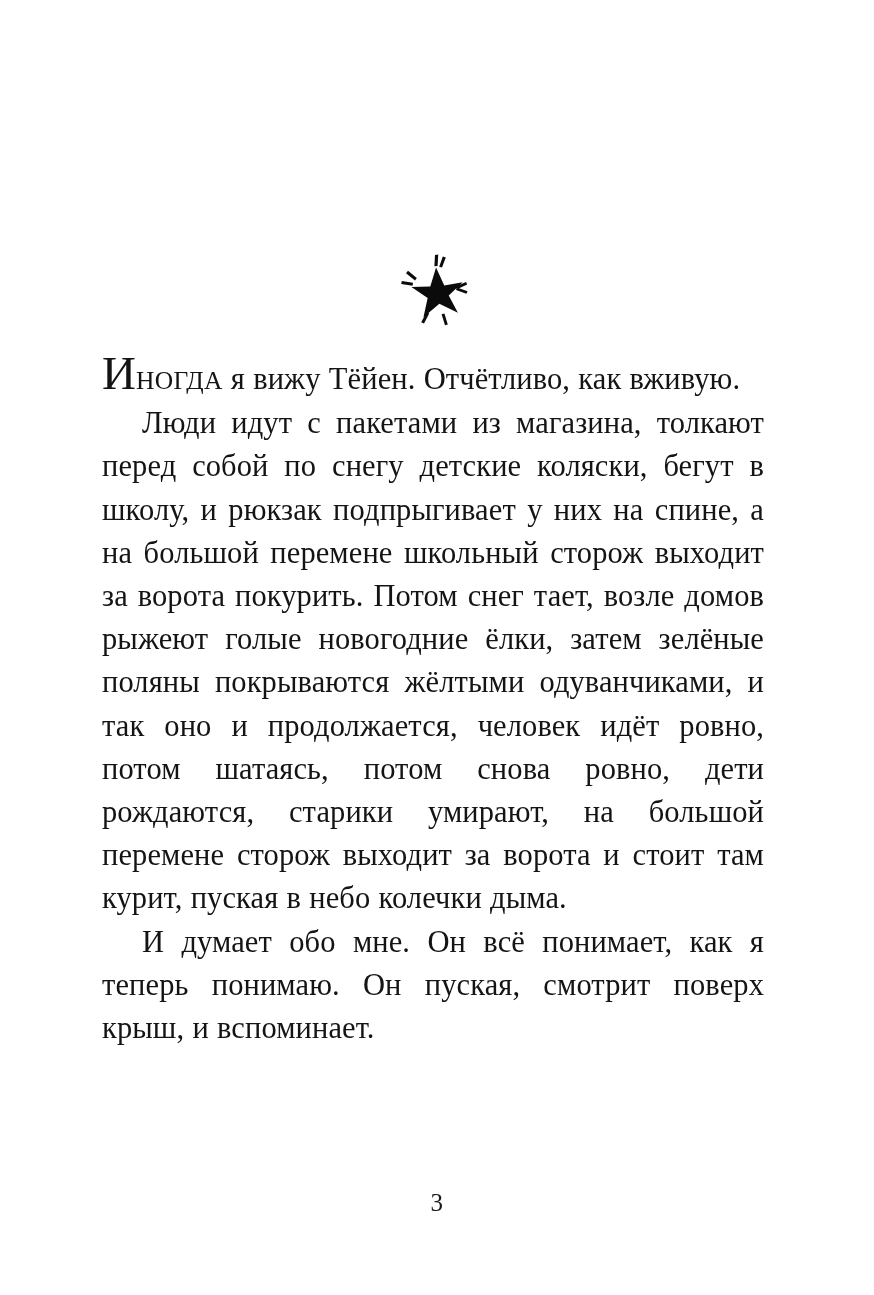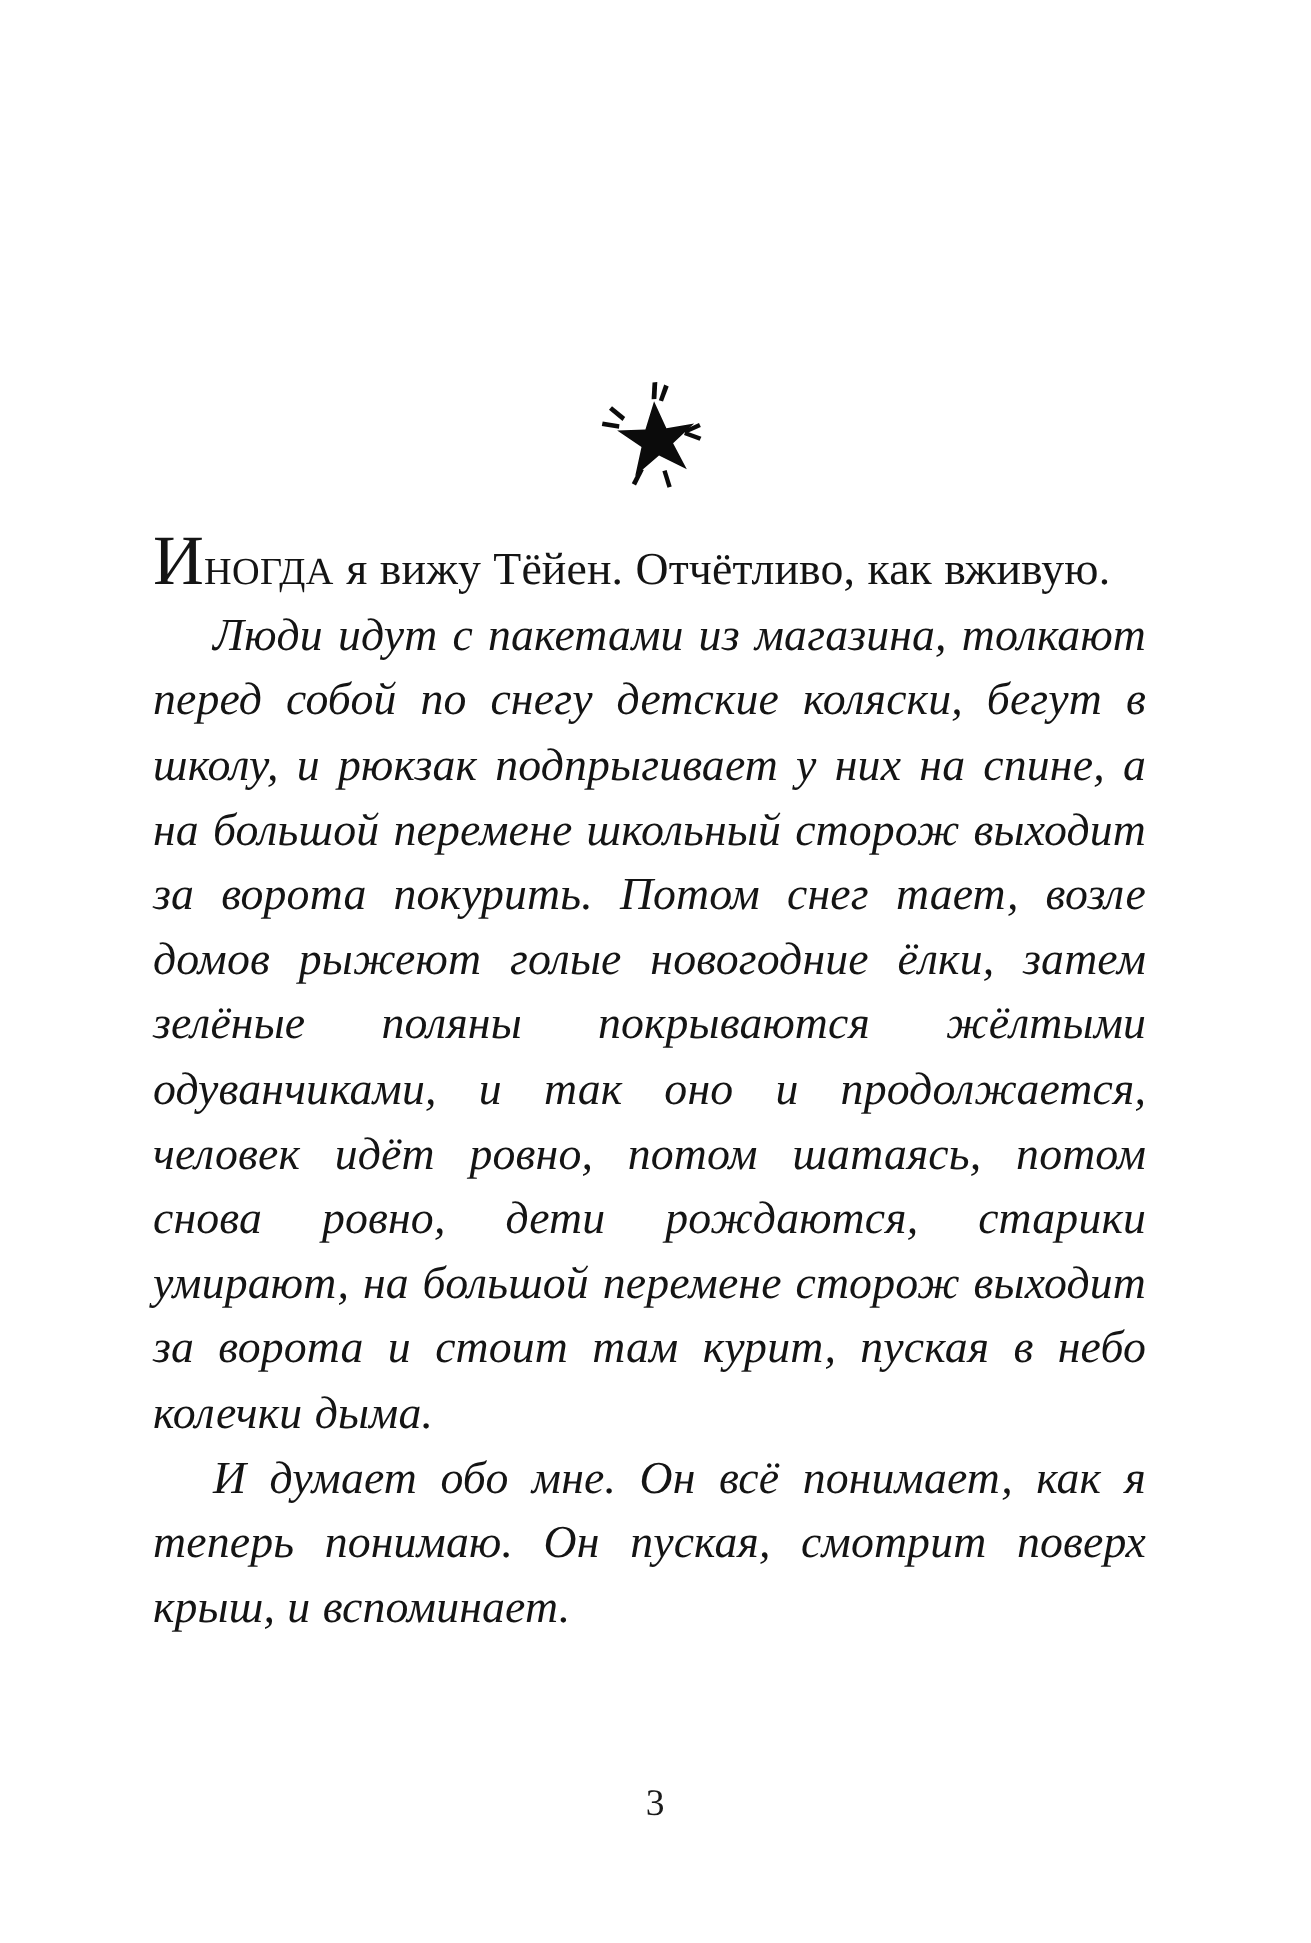--- a/index.html
+++ b/index.html
@@ -56,21 +56,20 @@
     letter-spacing: 0.1px;
     word-spacing: 0.5px;
     -webkit-hyphens: manual;
     hyphens: manual;
   }
   .para + .para {
     margin-top: 0;
   }
   .para.indent {
     text-indent: 40px;
-    font-style: italic;
   }
   .para.first {
     text-indent: 0;
   }
 
   
   .initial-cap {
     font-size: 47px;
     line-height: 0;
     vertical-align: baseline;

